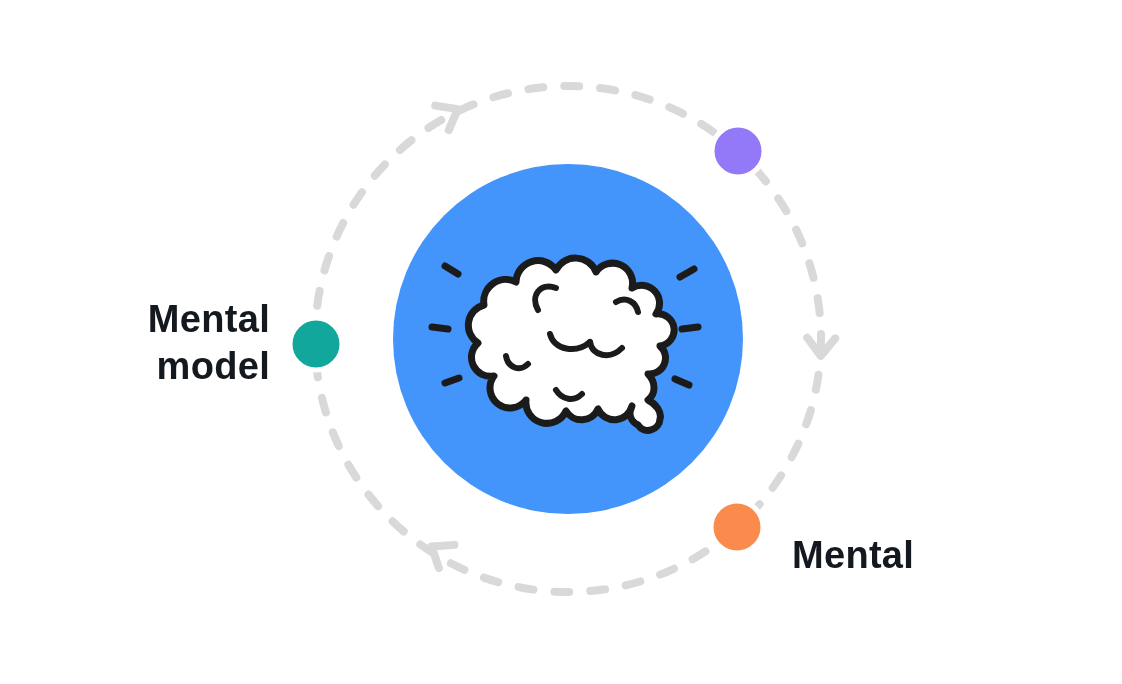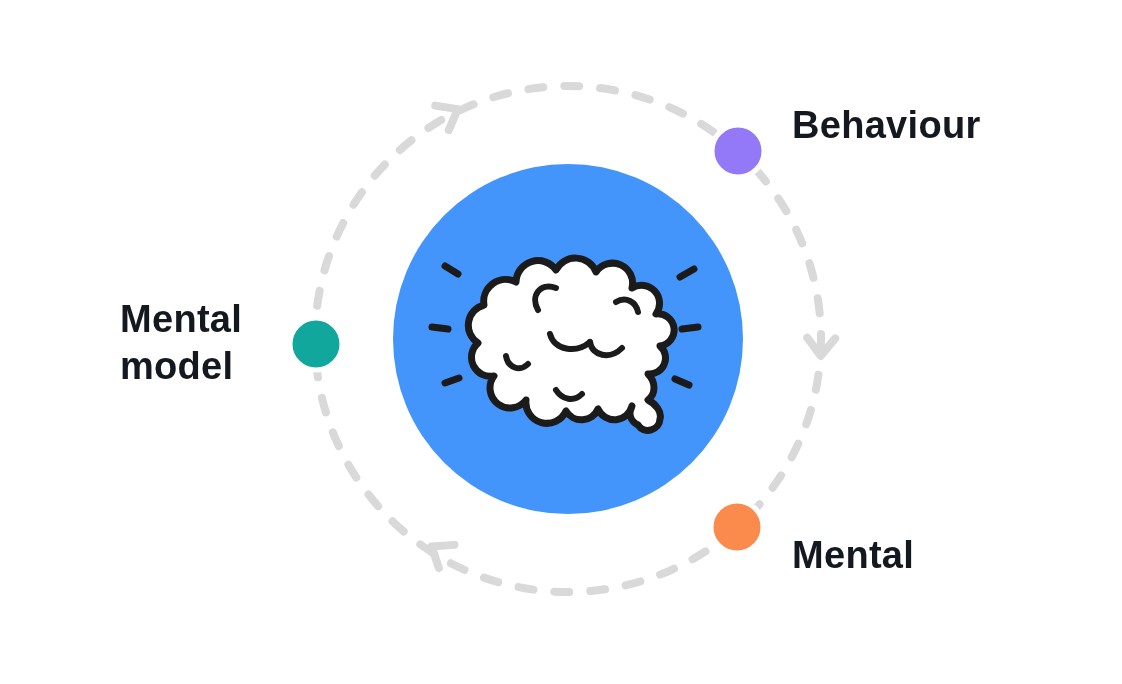--- a/index.html
+++ b/index.html
@@ -68,20 +68,21 @@
   .label-behaviour {
     left: 792px;
     top: 106px;
     line-height: 1;
     white-space: nowrap;
   }
   .label-mental {
     right: 852px;
     top: 296px;
     width: 150px;
+    text-align: right;
     line-height: 47px;
   }
   .label-results {
     left: 792px;
     top: 536px;
     line-height: 1;
     white-space: nowrap;
   }
 </style>
 </head>
@@ -134,19 +135,18 @@
       <path class="brain-detail" d="M 46 108 C 48 120 60 124 68 116"></path>
       <path class="brain-detail" d="M 156 54 C 166 48 176 54 178 64"></path>
       <path class="brain-detail" d="M 96 142 C 102 152 114 154 122 146"></path>
     </g>
 
     <circle class="node-dot" cx="738" cy="151" r="26" fill="#9379F7"></circle>
     <circle class="node-dot" cx="316" cy="344" r="26" fill="#12A79D"></circle>
     <circle class="node-dot" cx="737" cy="527" r="26" fill="#FB8A4D"></circle>
   </svg>
 
-  <div class="label label-behaviour">Behaviour</div>
 
   <div class="label label-mental">Mental model</div>
 
   <div class="label label-results">Mental</div>
 
 </div>
 
 </body></html>

